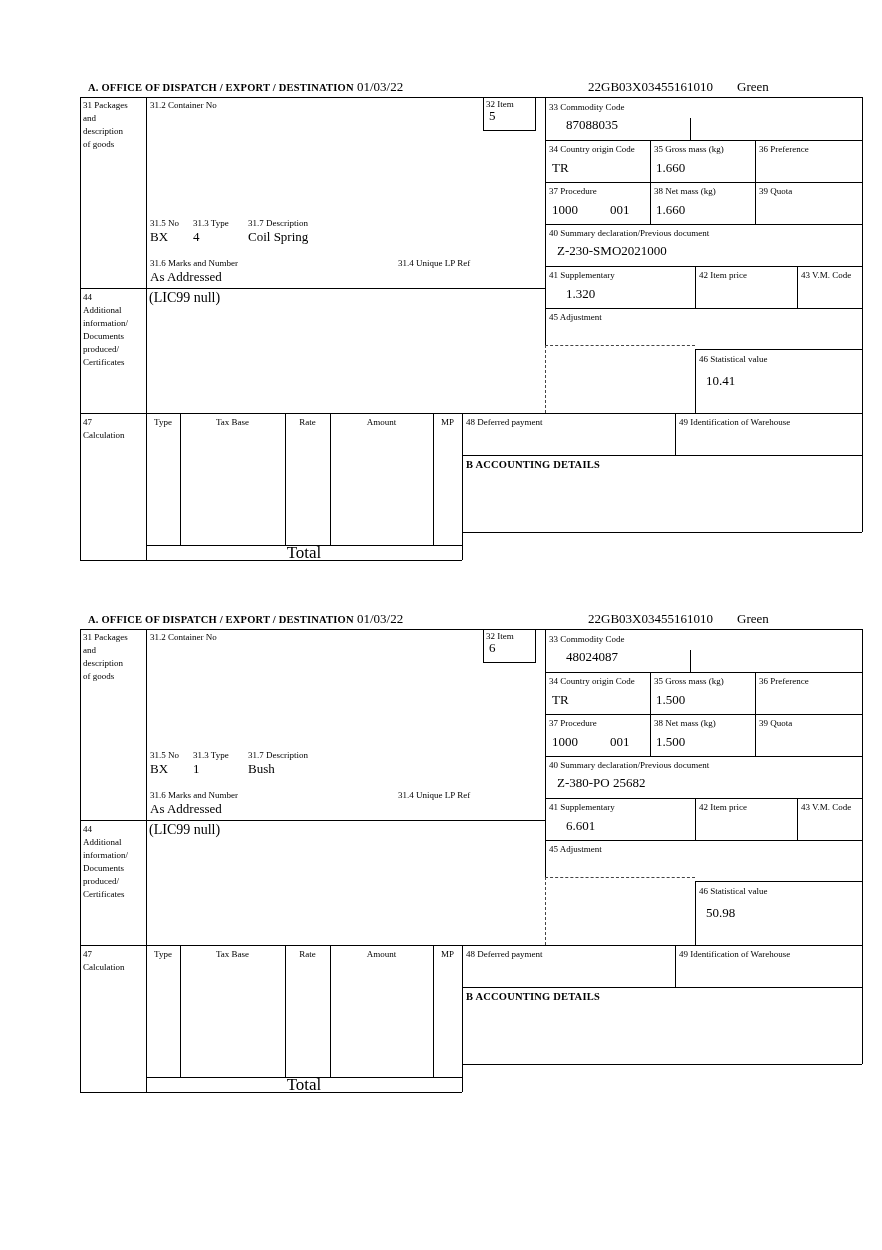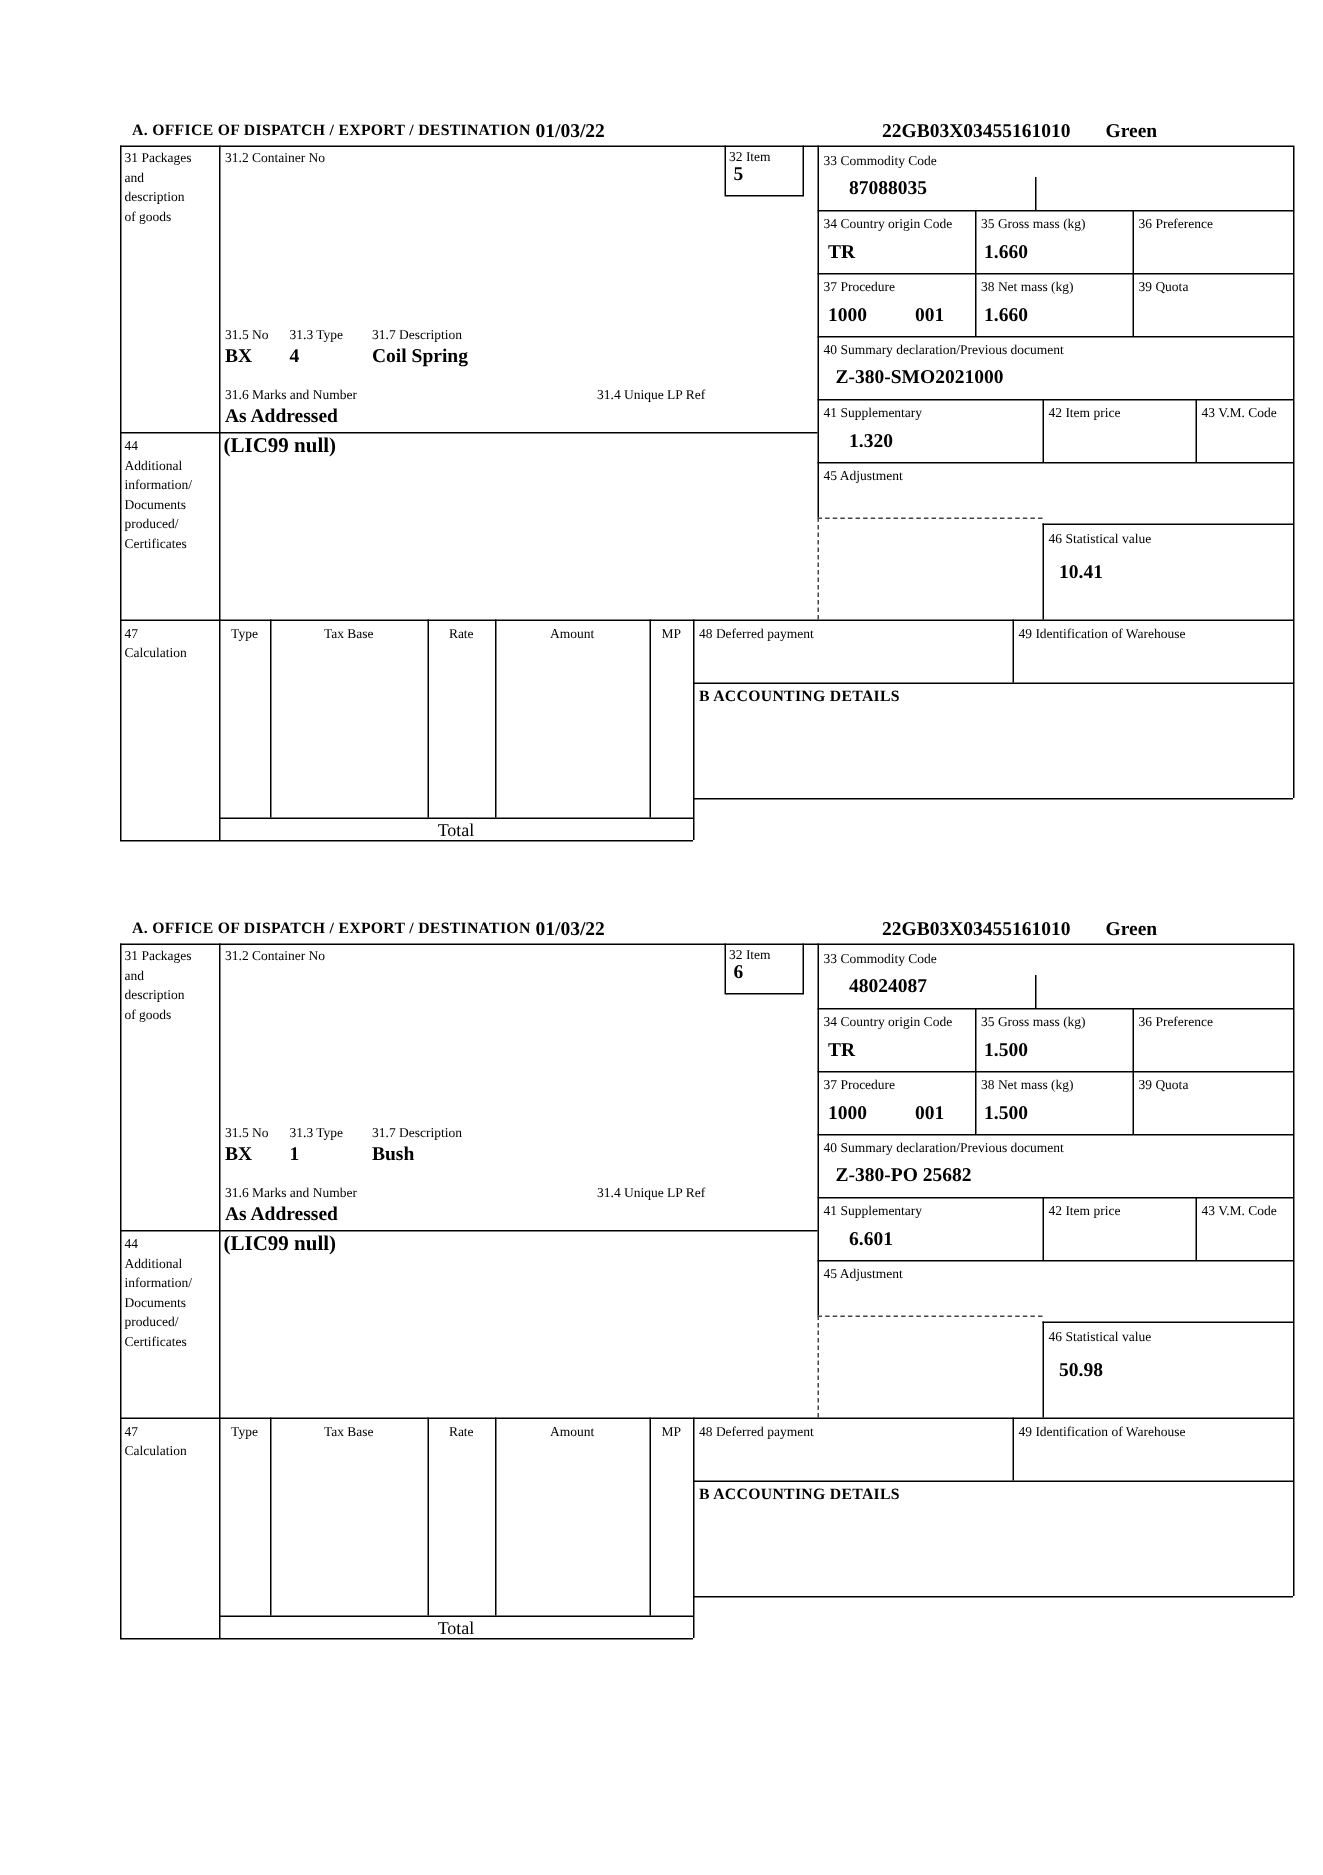--- a/index.html
+++ b/index.html
@@ -7,23 +7,23 @@
   #page {
     position:relative; width:882px; height:1248px; background:#fff;
     font-family:"Liberation Serif", serif; color:#000; overflow:hidden;
   }
   .block { position:absolute; left:0; width:882px; height:481px; }
   .block:nth-child(1) { top:80px; }
   .block:nth-child(2) { top:612px; }
 
   .hdr { position:absolute; font-size:10.5px; font-weight:bold; letter-spacing:.2px; white-space:nowrap; }
   .l   { position:absolute; font-size:9px;  line-height:11px; white-space:nowrap; }
-  .v   { position:absolute; font-size:13px; line-height:14px; white-space:nowrap;font-weight:bold; }
+  .v   { position:absolute; font-size:13px; line-height:14px; white-space:nowrap; }
   .v14 { font-size:14px; }
-  .sm  { position:absolute; font-size:12px; line-height:12px; white-space:nowrap; }
+  .sm  { position:absolute; font-size:17px; line-height:12px; white-space:nowrap; }
   .ctr { text-align:center; }
 
   .hl { position:absolute; height:1px; background:#000; }
   .vl { position:absolute; width:1px;  background:#000; }
   .dh { position:absolute; height:0; border-top:1px dashed #444; }
   .dv { position:absolute; width:0;  border-left:1px dashed #444; }
 </style>
 </head>
 <body>
 
@@ -115,21 +115,21 @@
     <div class="l" style="left:759px; top:64px;">36 Preference</div>
 
     <div class="l" style="left:549px; top:106px;">37 Procedure</div>
     <div class="v" style="left:552px; top:123px;">1000</div>
     <div class="v" style="left:610px; top:123px;">001</div>
     <div class="l" style="left:654px; top:106px;">38 Net mass (kg)</div>
     <div class="v" style="left:656px; top:123px;">1.660</div>
     <div class="l" style="left:759px; top:106px;">39 Quota</div>
 
     <div class="l" style="left:549px; top:148px;">40 Summary declaration/Previous document</div>
-    <div class="v" style="left:557px; top:164px;">Z-380-SMO2021000</div>
+    <div class="v" style="left:557px; top:164px;">Z-230-SMO2021000</div>
 
     <div class="l" style="left:549px; top:190px;">41 Supplementary</div>
     <div class="v" style="left:566px; top:207px;">1.320</div>
     <div class="l" style="left:699px; top:190px;">42 Item price</div>
     <div class="l" style="left:801px; top:190px;">43 V.M. Code</div>
 
     <div class="l" style="left:549px; top:232px;">45 Adjustment</div>
 
     <div class="l" style="left:699px; top:274px;">46 Statistical value</div>
     <div class="v" style="left:706px; top:294px;">10.41</div>

